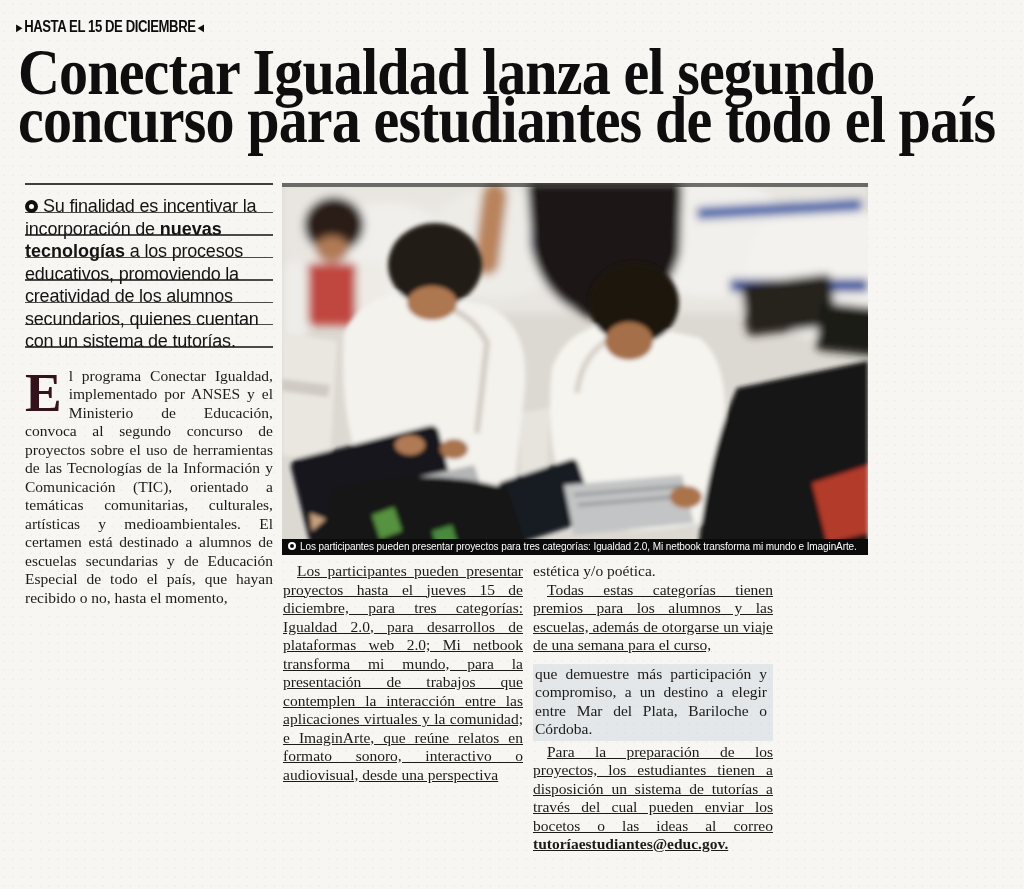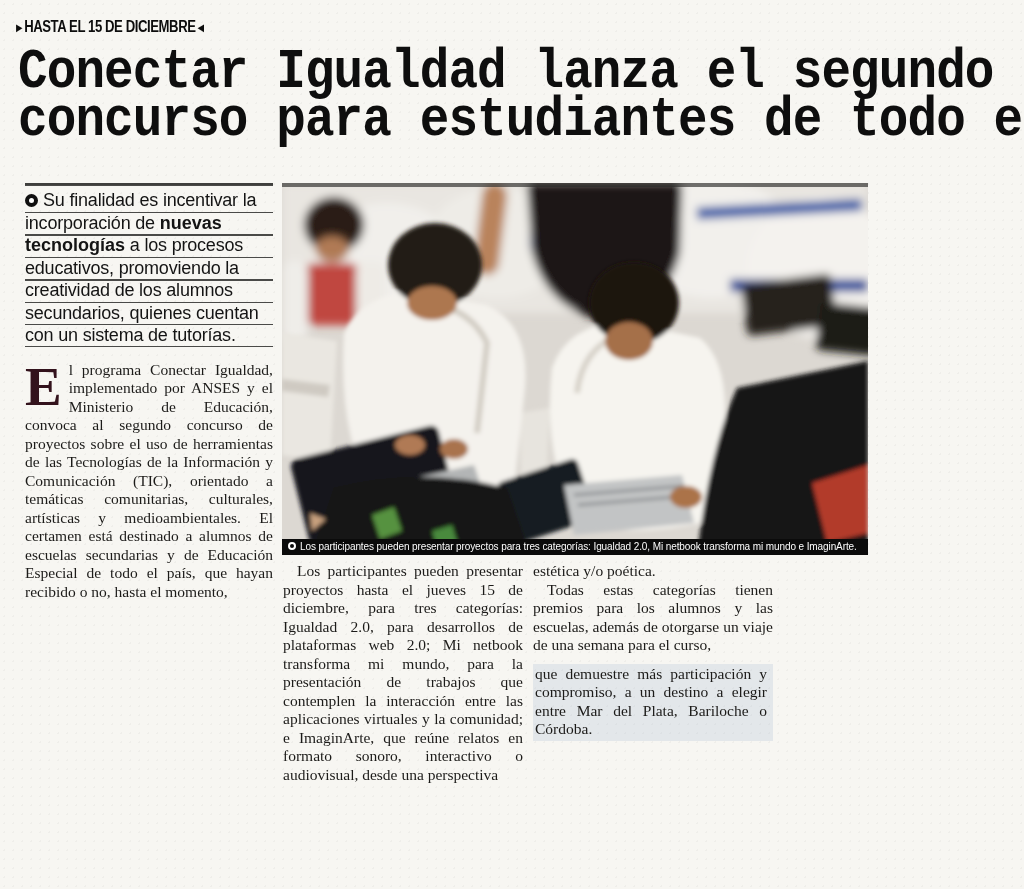--- a/index.html
+++ b/index.html
@@ -14,30 +14,30 @@
   .kicker{
     position:absolute; left:14px; top:18px;
     font-family:"Liberation Sans", sans-serif; font-weight:bold;
     font-size:16px; color:#0d0d0d; letter-spacing:-0.5px;
     transform:scaleX(0.82); transform-origin:left center; white-space:nowrap;
   }
   .kicker .arrow{font-size:13px;}
   
   .headline{
     position:absolute; left:18px; top:48px; margin:0; width:1000px;
-    font-family:Liberation Mono, monospace; font-weight:bold; color:#0e0e0e;
-    font-size:56px; line-height:48px; letter-spacing:-1px;
+    font-family:Liberation Serif, serif; font-weight:bold; color:#0e0e0e;
+    font-size:66px; line-height:48px; letter-spacing:-1px;
   }
   .headline .hl{display:block; transform:scaleX(0.88); transform-origin:left center; white-space:nowrap;}
   
   .leftcol{position:absolute; left:25px; top:183px; width:248px;}
   .lead{
     font-family:"Liberation Sans", sans-serif; font-size:18px; line-height:22.5px;
     color:#141414; letter-spacing:-0.2px;
-    border-top:2.5px solid #3f3f3d; padding-top:4px;
+    border-top:2.5px solid #3f3f3d; padding-top:10px;
     background-image:repeating-linear-gradient(to bottom, transparent 0, transparent 21px, #4a4a48 21px, #4a4a48 22.4px);
     background-position:0 6px;
   }
   .lead strong{font-weight:bold; letter-spacing:0;}
   .bullet{
     display:inline-block; width:5px; height:5px; border:4px solid #101010;
     border-radius:50%; background:#fff; margin-right:5px; vertical-align:-1px;
   }
   .body-text{
     margin:14px 0 0 0; font-size:15.5px; line-height:18.5px;
@@ -75,21 +75,21 @@
   }
   
   .col{
     position:absolute; top:562px; font-size:15.5px; line-height:18.5px;
     text-align:justify; hyphens:auto; -webkit-hyphens:auto;
   }
   .colA{left:283px; width:240px;}
   .colB{left:533px; width:240px;}
   .colC{left:783px; width:237px; top:574px; overflow-wrap:anywhere;}
   .col p{margin:0;}
-  .col p.ind{text-indent:14px;}
+  .col p.ind{text-indent:14px;text-decoration:underline;}
   .colB .hi{
     background:rgba(150,175,205,0.20); margin-top:9px; padding:1px 6px 2px 2px;
   }
   .colB .prep{margin-top:2px;}
   .email{font-weight:bold;}
   .endmark{font-weight:bold; font-family:"Liberation Sans", sans-serif; font-size:14px;}
 </style>
 </head>
 <body>
 
@@ -182,16 +182,17 @@
   </figure>
 
   <div class="col colA">
     <p class="ind">Los participantes pueden presentar proyectos hasta el jueves 15 de diciembre, para tres categorías: Igualdad 2.0, para desarrollos de plataformas web 2.0; Mi netbook transforma mi mundo, para la presentación de trabajos que contemplen la interacción entre las aplicaciones virtuales y la comunidad; e ImaginArte, que reúne relatos en formato sonoro, interactivo o audiovisual, desde una perspectiva</p>
   </div>
 
   <div class="col colB">
     <p>estética y/o poética.</p>
     <p class="ind">Todas estas categorías tienen premios para los alumnos y las escuelas, además de otorgarse un viaje de una semana para el curso,</p>
     <p class="hi">que demuestre más participación y compromiso, a un destino a elegir entre Mar del Plata, Bariloche o Córdoba.</p>
+    <p class="ind prep"><span>Para la preparación de los proyectos, los estudiantes tienen a disposición un sistema de tutorías a través del cual pueden enviar los bocetos o las ideas al correo </span><span class="email">tutoríaestudiantes@educ.gov.</span></p>
   </div>
 
 
 </div>
 
 </body></html>

